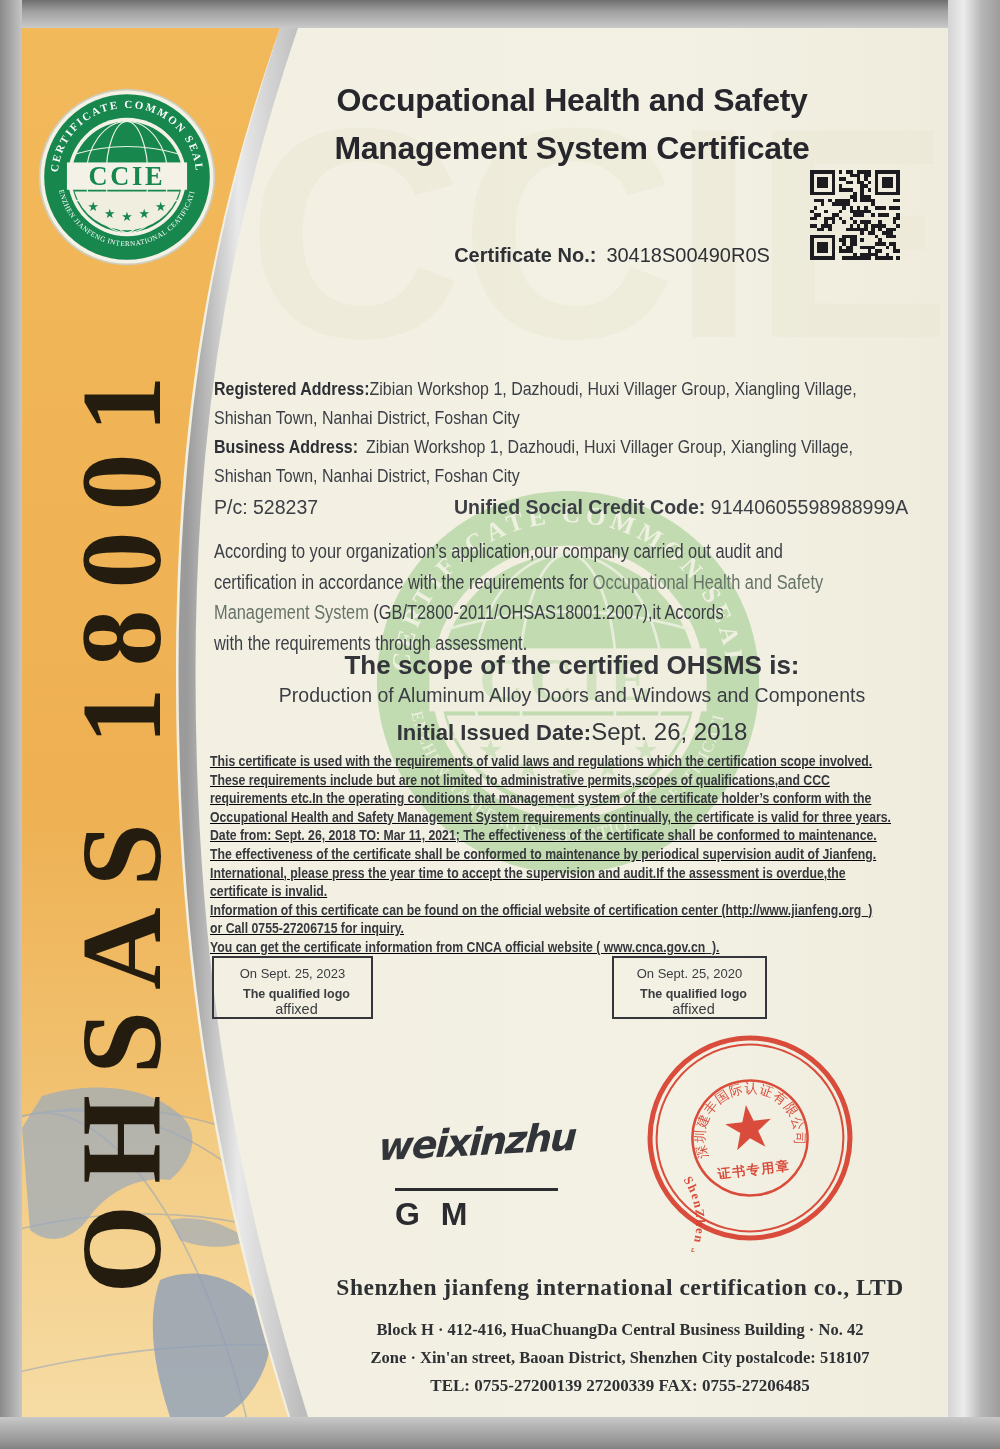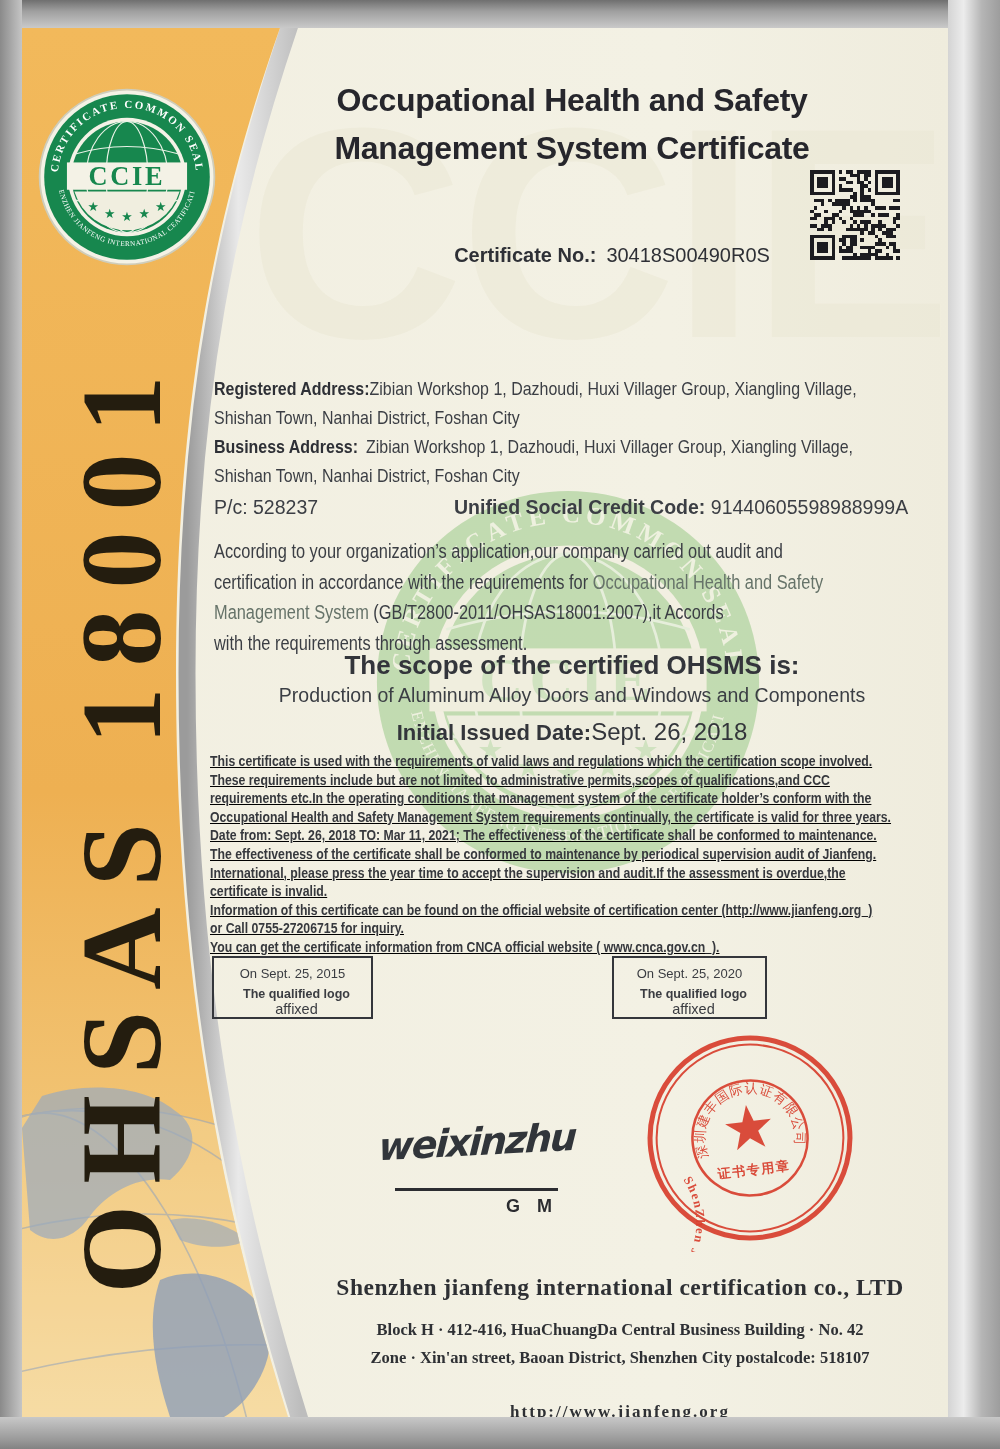--- a/index.html
+++ b/index.html
@@ -47,21 +47,21 @@
   #fineprint{top:724px;left:188px;width:740px;z-index:5;position:absolute;text-decoration:underline;}
   .fp-line{font-size:14.6px;font-weight:bold;color:#36383d;line-height:18.6px;white-space:nowrap;transform:scaleX(.84);transform-origin:left center;}
 
   .stampbox{position:absolute;top:928px;height:59px;border:2px solid #34363b;z-index:5;text-align:center;color:#3a3c41;background:transparent;}
   .stampbox .d{margin-top:8px;font-size:13px;}
   .stampbox .c{margin-top:6px;font-size:12.5px;font-weight:bold;margin-left:8px;}
   .stampbox .affix{font-size:14.5px;font-weight:normal;}
 
   #sig-name{left:340px;top:1092px;width:230px;text-align:center;font-family:"DejaVu Sans",sans-serif;font-style:italic;font-weight:bold;font-size:38px;color:#31353a;transform:rotate(-3deg) skewX(-6deg);letter-spacing:-2px;z-index:5;}
   #sig-line{left:373px;top:1160px;width:163px;height:3px;background:#2c2d31;z-index:5;}
-  #sig-title{left:373px;top:1168px;width:163px;text-align:right;font-size:18px;font-weight:bold;letter-spacing:6px;color:#2b2c30;z-index:5;}
+  #sig-title{left:373px;top:1168px;width:163px;text-align:left;font-size:32px;font-weight:bold;letter-spacing:6px;color:#2b2c30;z-index:5;}
 
   #red-seal{position:absolute;left:622px;top:1004px;z-index:6;transform:rotate(-7deg);}
 
   .footer{left:248px;width:700px;text-align:center;font-family:"Liberation Serif",serif;font-weight:bold;color:#2e3034;z-index:5;}
   #f-co{top:1246px;font-size:23.5px;letter-spacing:.5px;}
   #f-a1{top:1292px;font-size:16.5px;}
   #f-a2{top:1320px;font-size:16.5px;}
   #f-tel{top:1348px;font-size:17px;}
   #f-url{top:1374px;font-size:17px;letter-spacing:2px;}
 </style>
@@ -529,21 +529,21 @@
       <div class="fp-line"><b></b><span>Date from: Sept. 26, 2018 TO: Mar 11, 2021; The effectiveness of the certificate shall be conformed to maintenance.</span></div>
       <div class="fp-line"><b></b><span>The effectiveness of the certificate shall be conformed to maintenance by periodical supervision audit of Jianfeng.</span></div>
       <div class="fp-line"><b></b><span>International, please press the year time to accept the supervision and audit.If the assessment is overdue,the</span></div>
       <div class="fp-line"><b></b><span>certificate is invalid.</span></div>
       <div class="fp-line"><b></b><span>Information of this certificate can be found on the official website of certification center (http://www.jianfeng.org_)</span></div>
       <div class="fp-line"><b></b><span>or Call 0755-27206715 for inquiry.</span></div>
       <div class="fp-line"><b></b><span>You can get the certificate information from CNCA official website ( www.cnca.gov.cn_).</span></div>
     </div>
 
     <div class="stampbox" style="left:190px;width:157px;">
-      <div class="d">On Sept. 25, 2015</div>
+      <div class="d">On Sept. 25, 2023</div>
       <div class="c"><span>The qualified logo </span><span class="affix">affixed</span></div>
     </div>
     <div class="stampbox" style="left:590px;width:151px;">
       <div class="d">On Sept. 25, 2020</div>
       <div class="c"><span>The qualified logo </span><span class="affix">affixed</span></div>
     </div>
 
     <div id="sig-name" class="abs">weixinzhu</div>
     <div id="sig-line" class="abs"></div>
     <div id="sig-title" class="abs">G M</div>
@@ -566,16 +566,16 @@
           <textPath href="#rs2" startOffset="50%" text-anchor="middle">深圳建丰国际认证有限公司</textPath>
         </text>
         <polygon fill="#d8402f" transform="translate(105,96)" points="0,-24 5.64,-7.42 22.83,-7.42 8.9,2.83 14.11,19.42 0,9.17 -14.11,19.42 -8.9,2.83 -22.83,-7.42 -5.64,-7.42"></polygon>
         <text x="105" y="141" text-anchor="middle" font-size="13" font-weight="bold" letter-spacing="1.5" fill="#d8402f">证书专用章</text>
       </g>
     </svg>
 
     <div class="abs footer" id="f-co">Shenzhen jianfeng international certification co., LTD</div>
     <div class="abs footer" id="f-a1">Block H · 412-416, HuaChuangDa Central Business Building ·  No. 42</div>
     <div class="abs footer" id="f-a2">Zone ·  Xin'an street, Baoan District, Shenzhen City  postalcode:  518107</div>
-    <div class="abs footer" id="f-url">http://www.jianfeng.org</div>
+    <div class="abs footer" id="f-tel">TEL:  0755-27200139  27200339      FAX:  0755-27206485</div>
 
   </div>
 </div>
 
 </body></html>

